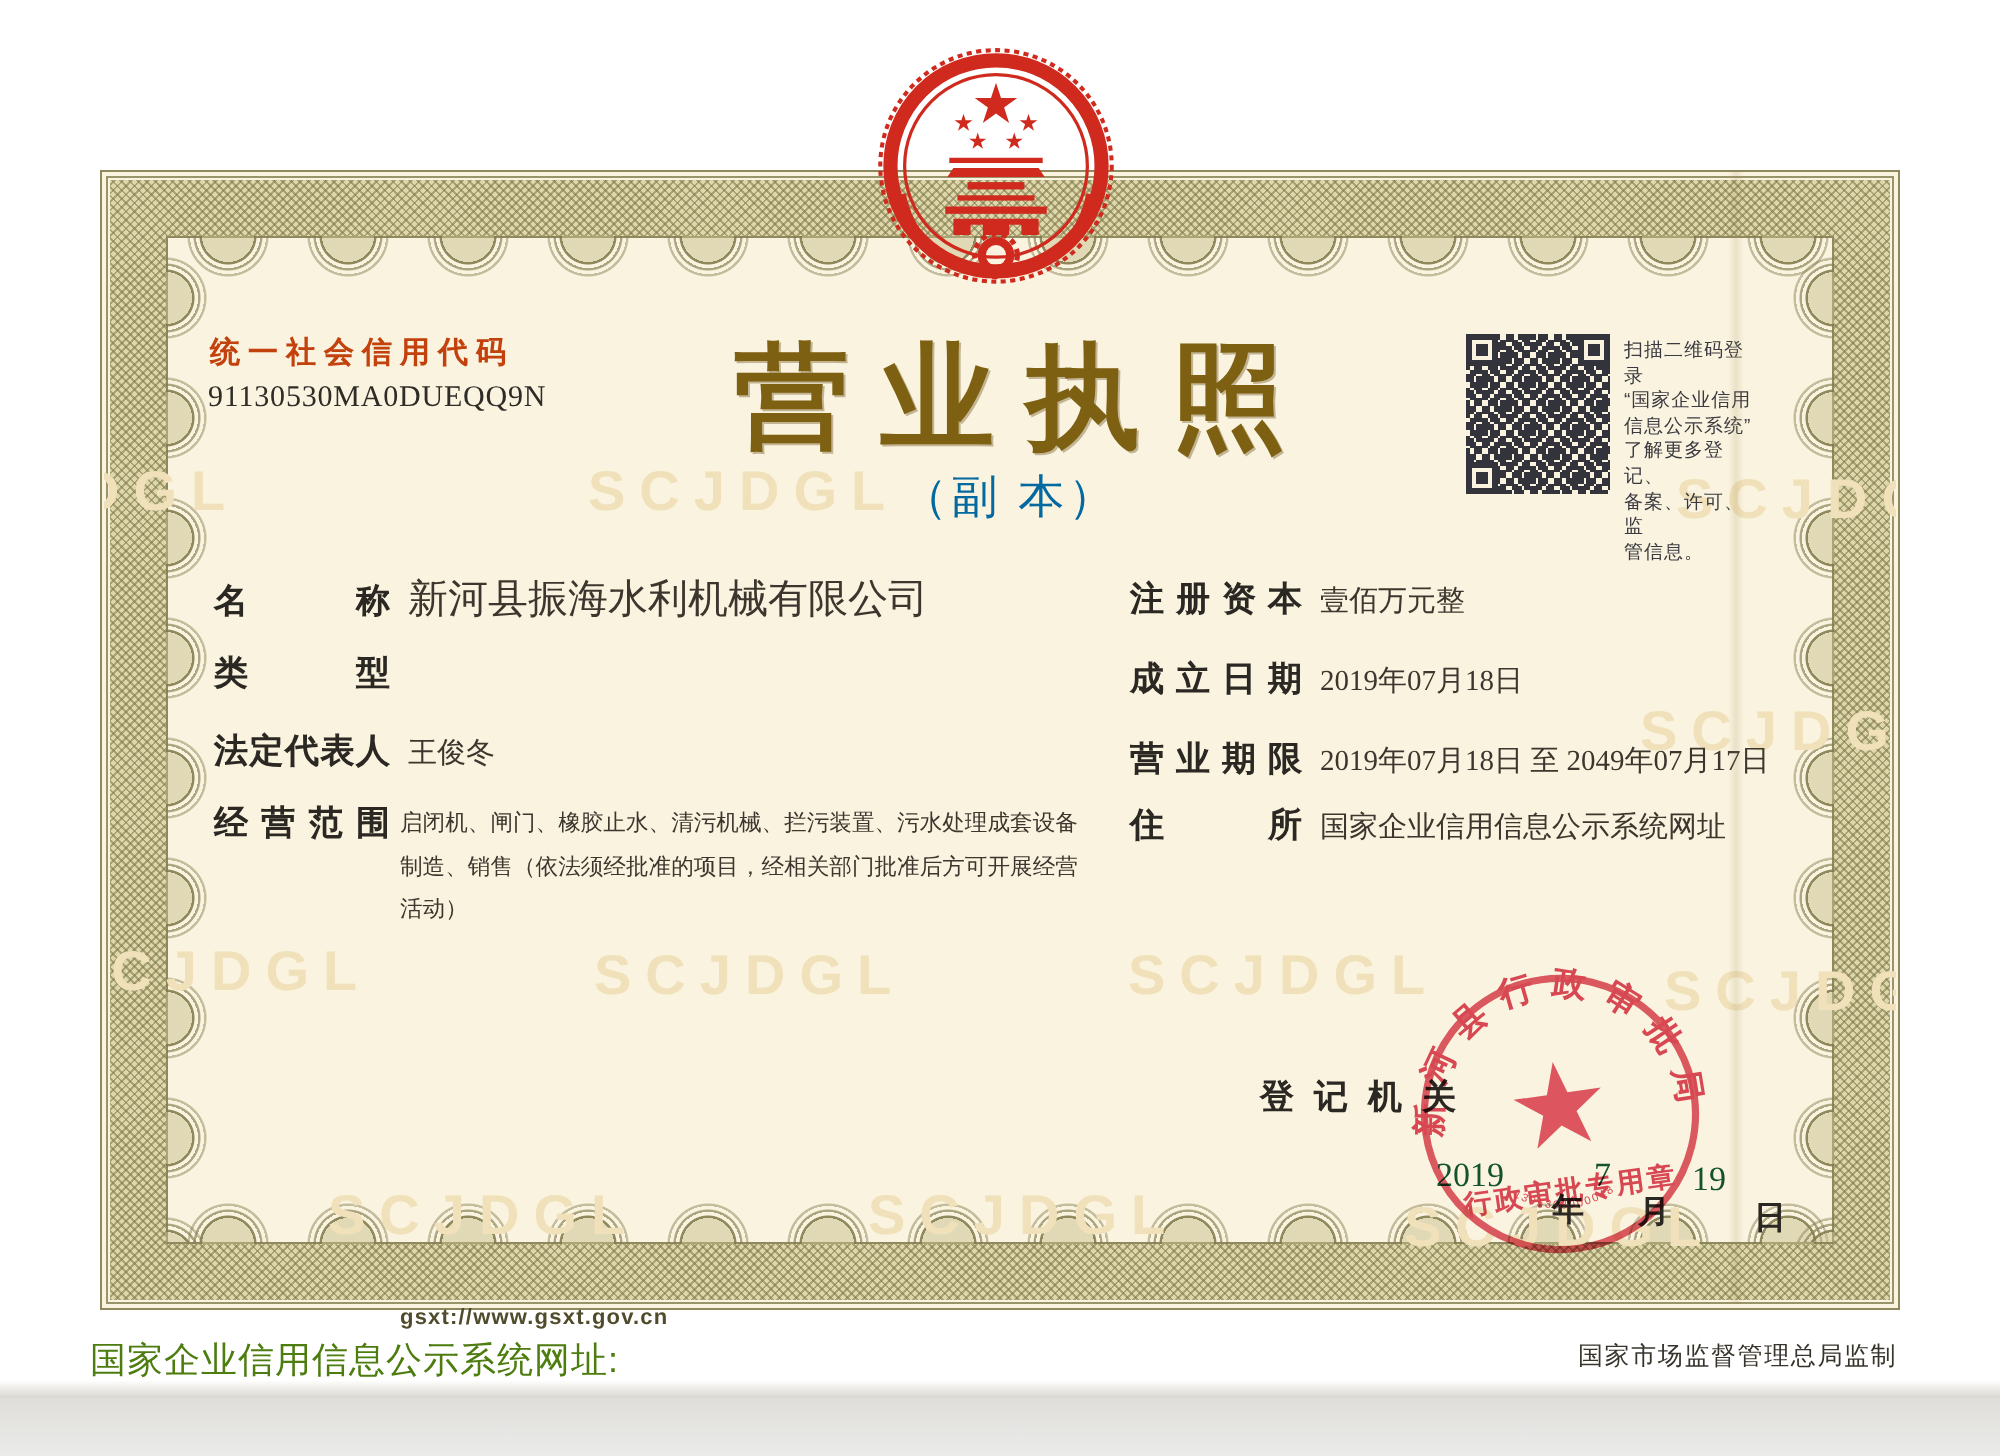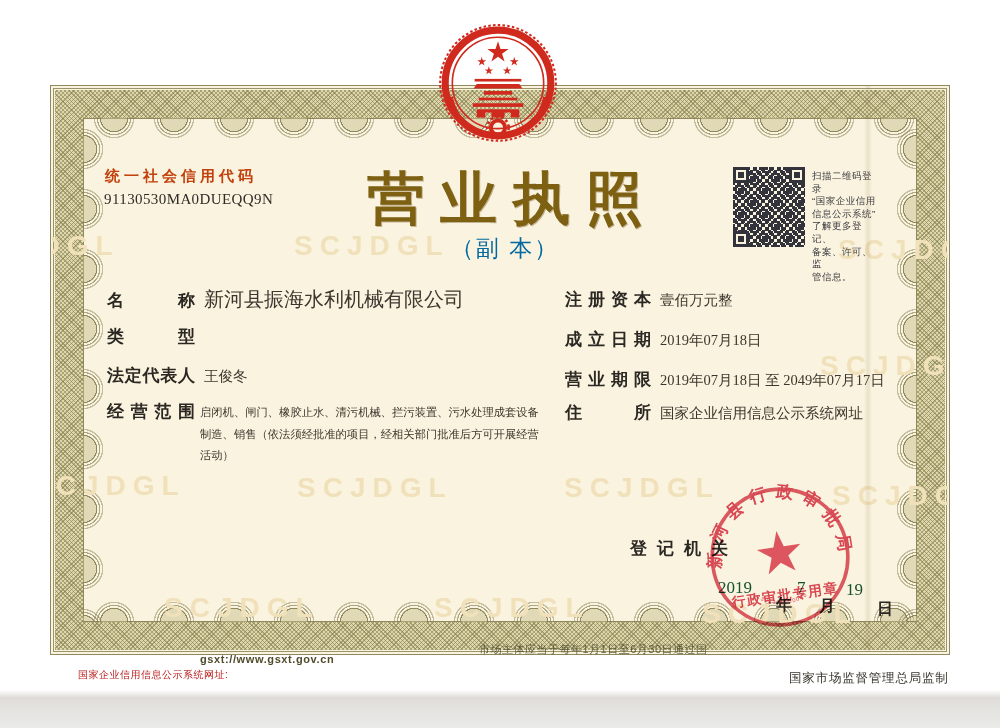--- a/index.html
+++ b/index.html
@@ -81,21 +81,21 @@
     color:#2b2823;display:inline-flex;justify-content:space-between;}
   .dt{position:absolute;color:#14532d;font-family:"Liberation Serif",serif;font-size:17px;}
   .du{position:absolute;color:#2b2823;font-size:16px;font-weight:700;font-family:"Liberation Sans",sans-serif;}
   .seal{position:absolute;left:703px;top:480px;width:154px;height:154px;
     mix-blend-mode:multiply;opacity:.92;}
   
   .border-notice{position:absolute;left:479px;top:642px;font-size:11px;color:#4c4a2c;
     letter-spacing:.5px;opacity:.85;}
   .gsxt-url{position:absolute;left:200px;top:653px;font-size:11px;font-weight:700;
     color:#4f4b2b;letter-spacing:.6px;}
-  .publicity-label{position:absolute;left:45px;top:668px;font-size:10px;color:#b91c1c;letter-spacing:.5px;margin-left:33px;}
+  .publicity-label{position:absolute;left:45px;top:668px;font-size:18px;color:#4d7c0f;letter-spacing:.5px;}
   .annual-notice{position:absolute;left:482px;top:663px;font-size:11.5px;color:#39404f;letter-spacing:.4px;}
   .supervisor{position:absolute;left:789px;top:670px;font-size:12.5px;color:#37342c;letter-spacing:.8px;text-align:right;}
   .emblem{position:absolute;left:437px;top:20px;width:122px;height:134px;}
 </style>
 </head>
 <body>
 
 <div class="page">
 
   <svg width="0" height="0" style="position:absolute">
@@ -269,21 +269,20 @@
         <textPath href="#sealTop" xlink:href="#sealTop" startOffset="22">新河县行政审批局</textPath>
       </text>
       <use href="#st" xlink:href="#st" transform="translate(75,72) scale(2.05)" fill="#e04b5e"></use>
       <text x="75" y="117" text-anchor="middle" font-size="13.5" font-weight="bold" fill="#d93b50" style="letter-spacing:1.5px">行政审批专用章</text>
       <text font-size="5.5" fill="#d93b50" style="letter-spacing:1px">
         <textPath href="#sealSer" xlink:href="#sealSer" startOffset="8">1305308000048</textPath>
       </text>
     </g>
   </svg>
 
-  <div class="border-notice">市场主体应当于每年1月1日至6月30日通过国</div>
   <div class="gsxt-url">gsxt://www.gsxt.gov.cn</div>
   <div class="publicity-label">国家企业信用信息公示系统网址:</div>
   <div class="supervisor">国家市场监督管理总局监制</div>
 
   <div class="crease"></div>
   <div class="paper-shadow"></div>
   <div class="scan-strip"></div>
 </div>
 
 </body></html>

